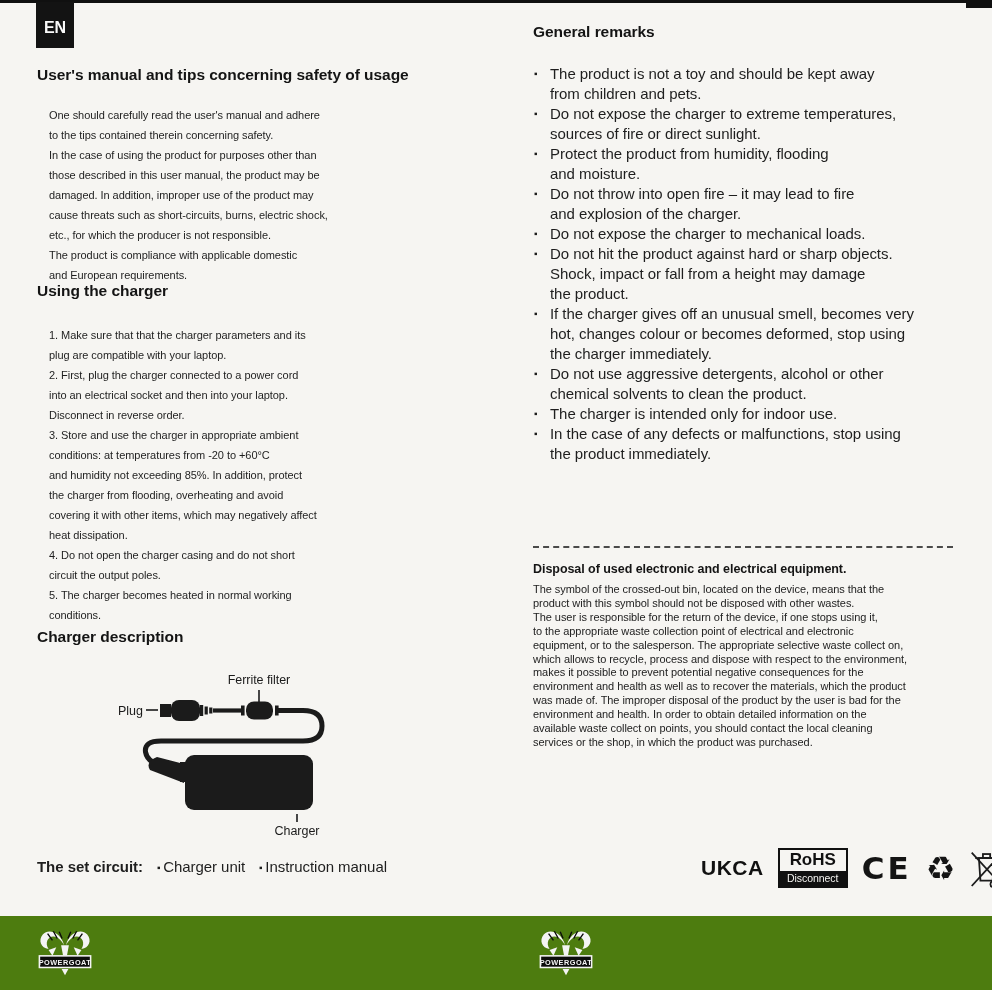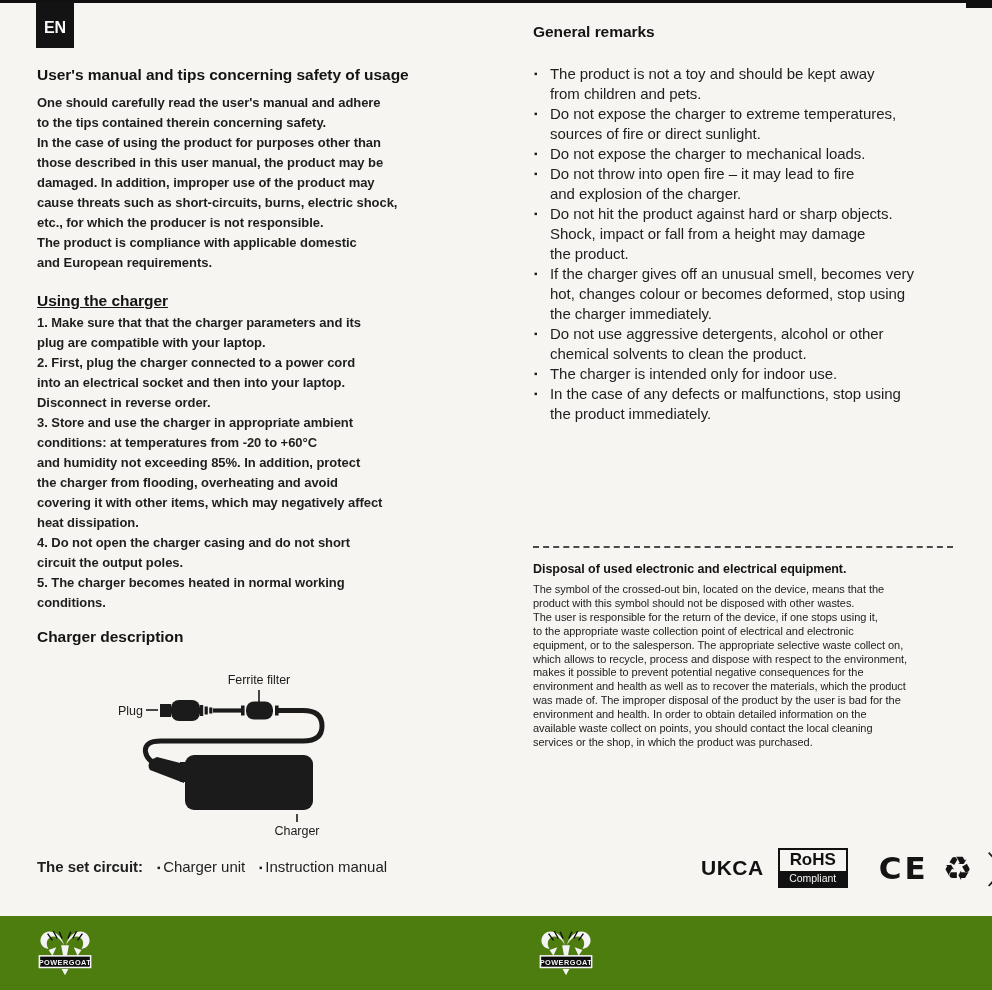--- a/index.html
+++ b/index.html
@@ -15,21 +15,21 @@
   .en-badge{
     left:36px;top:2px;width:38px;height:46px;background:#131313;color:#fafafa;
     display:flex;align-items:center;justify-content:center;
     font-weight:bold;font-size:16px;padding-top:6px;box-sizing:border-box;
   }
   h1,h2,h3{margin:0;font-weight:bold;color:#141414;}
   .h-main{font-size:15.5px;}
   .h-sub{font-size:15.5px;}
   .h-small{font-size:12.5px;}
   .body-text{
-    margin:0;font-size:13px;line-height:20px;white-space:pre-line;font-weight:bold;
+    margin:12px;font-size:11px;line-height:20px;white-space:pre-line;
   }
   .small-text{
     margin:0;font-size:11px;line-height:13.9px;white-space:pre-line;color:#222;
   }
   ul.bullets{
     list-style:none;margin:0;padding:0;font-size:15px;line-height:20px;
   }
   ul.bullets li{
     position:relative;padding-left:17px;white-space:pre-line;
   }
@@ -39,21 +39,21 @@
   .dashed-sep{border-top:2px dashed #4a4a4a;height:0;}
   .set-includes{display:flex;gap:14px;font-size:15px;align-items:baseline;}
   .set-includes .lbl{font-weight:bold;}
   .si-item::before{content:"▪  ";font-size:10px;vertical-align:1px;}
   
   .certs{display:flex;align-items:center;gap:14px;}
   .ukca{display:flex;flex-direction:row;font-weight:800;font-size:21px;line-height:17.5px;letter-spacing:0.5px;color:#111;}
   .rohs{border:2.5px solid #111;width:66px;background:#f6f5f2;}
   .rohs-top{font-weight:800;font-size:17px;text-align:center;padding:0 2px 1px 2px;color:#111;}
   .rohs-bottom{background:#111;color:#f6f5f2;font-size:10.5px;text-align:center;padding:1px 2px 2px 2px;}
-  .ce{font-size:31px;font-weight:bold;letter-spacing:3px;color:#141414;font-family:"DejaVu Sans",sans-serif;margin-left:17px;}
+  .ce{font-size:31px;font-weight:bold;letter-spacing:3px;color:#141414;font-family:"DejaVu Sans",sans-serif;}
   .recycle{font-size:33px;color:#141414;font-family:"DejaVu Sans",sans-serif;line-height:1;}
   .footer-bar{left:0;top:916px;width:992px;height:74px;background:#4d7c0f;}
   .goat{position:absolute;top:10px;}
   .goat.g1{left:36px;}
   .goat.g2{left:537px;}
 </style>
 </head>
 <body>
 
 <div class="abs top-strip"></div>
@@ -65,21 +65,21 @@
 <p class="abs body-text" style="left:37px;top:93px;width:468px;">One should carefully read the user's manual and adhere
 to the tips contained therein concerning safety.
 In the case of using the product for purposes other than
 those described in this user manual, the product may be
 damaged. In addition, improper use of the product may
 cause threats such as short-circuits, burns, electric shock,
 etc., for which the producer is not responsible.
 The product is compliance with applicable domestic
 and European requirements.</p>
 
-<h2 class="abs h-sub" style="left:37px;top:292px;text-decoration:underline;">Using the charger</h2>
+<h2 class="abs h-sub" style="left:37px;top:282px;">Using the charger</h2>
 <p class="abs body-text" style="left:37px;top:313px;width:468px;">1. Make sure that that the charger parameters and its
 plug are compatible with your laptop.
 2. First, plug the charger connected to a power cord
 into an electrical socket and then into your laptop.
 Disconnect in reverse order.
 3. Store and use the charger in appropriate ambient
 conditions: at temperatures from -20 to +60°C
 and humidity not exceeding 85%. In addition, protect
 the charger from flooding, overheating and avoid
 covering it with other items, which may negatively affect
@@ -125,23 +125,25 @@
   <span class="si-item">Instruction manual</span>
 </div>
 
 <h2 class="abs h-sub" style="left:533px;top:23px;">General remarks</h2>
 
 <ul class="abs bullets" style="left:533px;top:64px;width:455px;">
   <li>The product is not a toy and should be kept away
 from children and pets.</li>
   <li>Do not expose the charger to extreme temperatures,
 sources of fire or direct sunlight.</li>
-  <li>Do not expose the charger to mechanical loads.</li>
+  <li>Protect the product from humidity, flooding
+and moisture.</li>
   <li>Do not throw into open fire – it may lead to fire
 and explosion of the charger.</li>
+  <li>Do not expose the charger to mechanical loads.</li>
   <li>Do not hit the product against hard or sharp objects.
 Shock, impact or fall from a height may damage
 the product.</li>
   <li>If the charger gives off an unusual smell, becomes very
 hot, changes colour or becomes deformed, stop using
 the charger immediately.</li>
   <li>Do not use aggressive detergents, alcohol or other
 chemical solvents to clean the product.</li>
   <li>The charger is intended only for indoor use.</li>
   <li>In the case of any defects or malfunctions, stop using
@@ -164,21 +166,21 @@
 available waste collect on points, you should contact the local cleaning
 services or the shop, in which the product was purchased.</p>
 
 <div class="abs certs" style="left:701px;top:842px;height:52px;">
   <div class="ukca">
     <span>UK</span>
     <span>CA</span>
   </div>
   <div class="rohs">
     <div class="rohs-top">RoHS</div>
-    <div class="rohs-bottom">Compliant</div>
+    <div class="rohs-bottom">Disconnect</div>
   </div>
   <div class="ce">CE</div>
   <div class="recycle">♻</div>
   <svg width="36" height="46" viewBox="0 0 40 48">
     <g fill="none" stroke="#1b1b1b" stroke-width="2">
       <path d="M11 13 L28 13 L26.3 38 L12.7 38 Z"></path>
       <line x1="7" y1="13" x2="32" y2="13"></line>
       <rect x="15.5" y="8.5" width="8" height="4.5"></rect>
       <circle cx="27" cy="42" r="3.2"></circle>
       <line x1="3" y1="7" x2="37" y2="44"></line>

